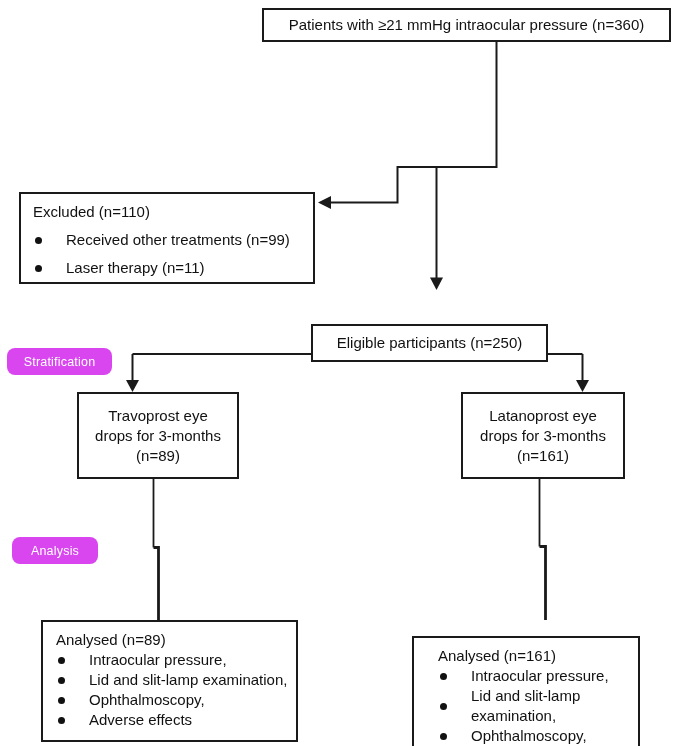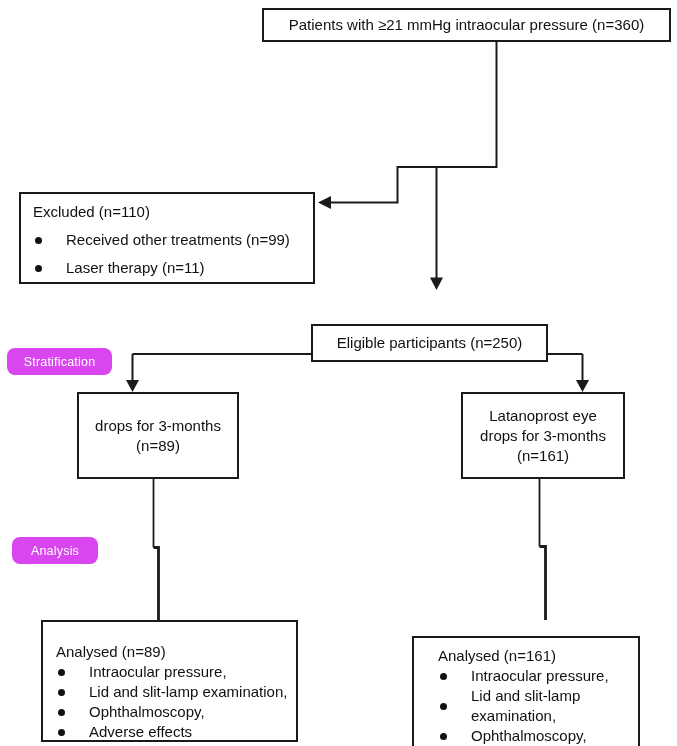--- a/index.html
+++ b/index.html
@@ -44,21 +44,21 @@
     justify-content: center;
     text-align: center;
   }
   .box.center .stack { width: 100%; }
 
   .enrollment-box   { left: 262px; top: 8px;   width: 409px; height: 34px; }
   .excluded-box     { left: 19px;  top: 156px; width: 296px; height: 92px;  padding: 8px 10px 0 12px; margin-top: 36px; }
   .eligible-box     { left: 311px; top: 288px; width: 237px; height: 38px; margin-top: 36px; }
   .travoprost-box   { left: 77px;  top: 392px; width: 162px; height: 87px; }
   .latanoprost-box  { left: 461px; top: 392px; width: 164px; height: 87px; }
-  .analysed-left    { left: 41px;  top: 620px; width: 257px; height: 122px; padding: 20px 8px 0 13px; }
+  .analysed-left    { left: 41px;  top: 620px; width: 257px; height: 122px; padding: 8px 8px 0 13px; }
   .analysed-right   { left: 412px; top: 636px; width: 228px; height: 122px; padding: 8px 8px 0 24px; }
 
   .side-label {
     position: absolute;
     z-index: 2;
     background: #d946ef;
     color: #ffffff;
     border-radius: 8px;
     display: flex;
     align-items: center;
@@ -135,20 +135,21 @@
   <div class="box center eligible-box">
     <span>Eligible participants (n=250)</span>
   </div>
 
   <div class="side-label stratification-label">
     <span>Stratification</span>
   </div>
 
   <div class="box center travoprost-box">
     <div class="stack">
+      <div>Travoprost eye</div>
       <div>drops for 3-months</div>
       <div>(n=89)</div>
     </div>
   </div>
 
   <div class="box center latanoprost-box">
     <div class="stack">
       <div>Latanoprost eye</div>
       <div>drops for 3-months</div>
       <div>(n=161)</div>

